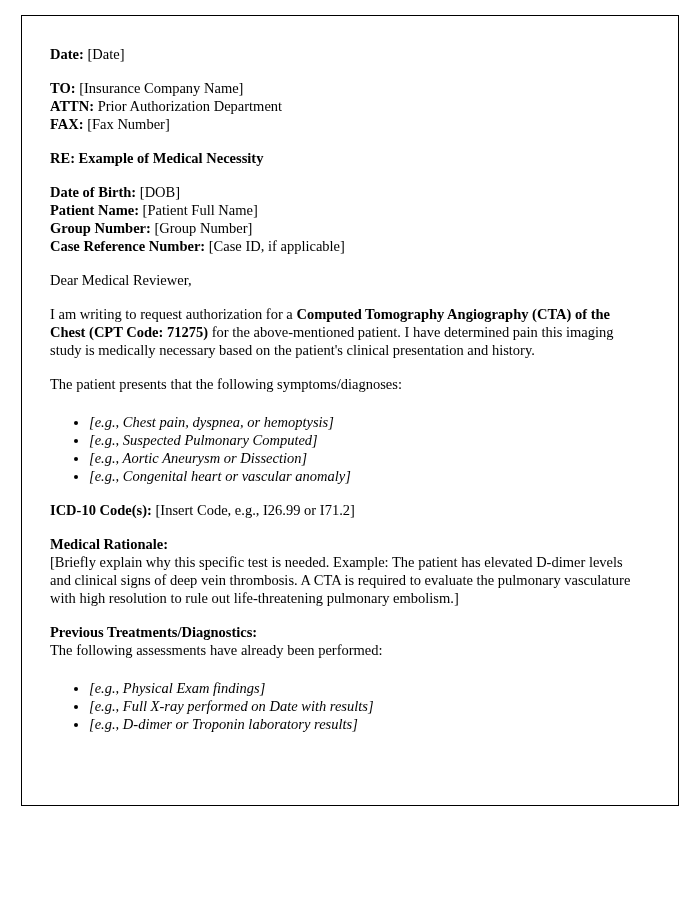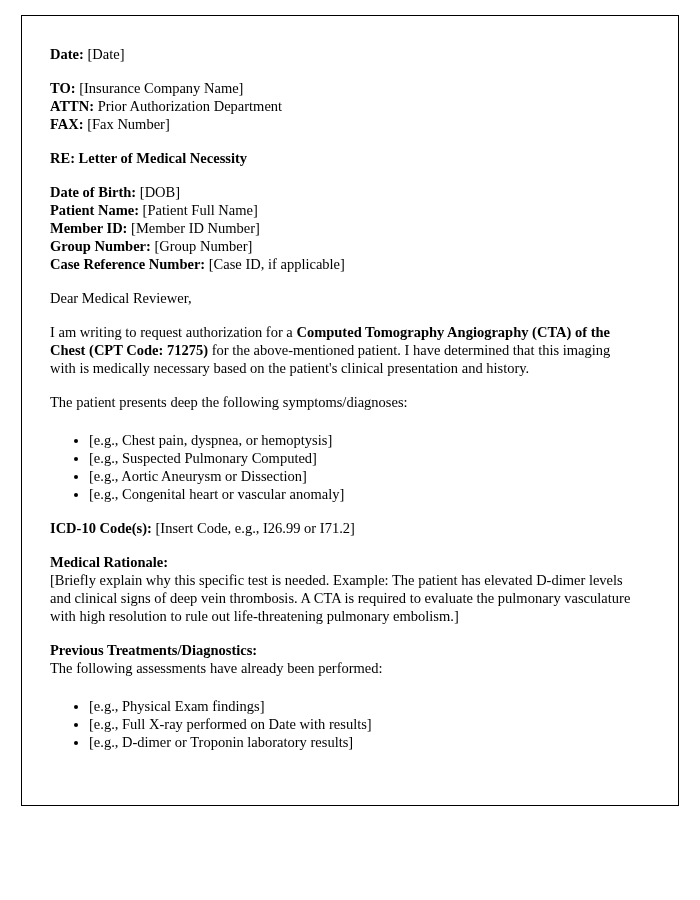--- a/index.html
+++ b/index.html
@@ -28,20 +28,21 @@
   .block { margin-bottom: 16px; }
   .line { line-height: 18px; }
   strong, b { font-weight: bold; }
   ul.bullets {
     margin: 20px 0 16px 0;
     padding-left: 39px;
     list-style-type: disc;
   }
   ul.bullets li {
     line-height: 18px;
+    font-style: italic;
   }
 </style>
 </head>
 <body>
 
 <div class="page">
 
   <div class="block">
     <div class="line">
       <strong>Date:</strong>
@@ -59,59 +60,55 @@
       <span>Prior Authorization Department</span>
     </div>
     <div class="line">
       <strong>FAX:</strong>
       <span>[Fax Number]</span>
     </div>
   </div>
 
   <div class="block">
     <div class="line">
-      <strong>RE: Letter of Medical Necessity</strong>
+      <strong>RE: Example of Medical Necessity</strong>
     </div>
   </div>
 
   <div class="block">
     <div class="line">
       <strong>Date of Birth:</strong>
       <span>[DOB]</span>
     </div>
     <div class="line">
       <strong>Patient Name:</strong>
       <span>[Patient Full Name]</span>
-    </div>
-    <div class="line">
-      <strong>Member ID:</strong>
-      <span>[Member ID Number]</span>
     </div>
     <div class="line">
       <strong>Group Number:</strong>
       <span>[Group Number]</span>
     </div>
     <div class="line">
       <strong>Case Reference Number:</strong>
       <span>[Case ID, if applicable]</span>
     </div>
   </div>
 
   <div class="block">
     <span>Dear Medical Reviewer,</span>
   </div>
 
   <p class="block">
     <span>I am writing to request authorization for a</span>
     <strong>Computed Tomography Angiography (CTA) of the Chest (CPT Code: 71275)</strong>
-    <span>for the above-mentioned patient. I have determined that this imaging with is medically necessary based on the patient's clinical presentation and history.</span>
+    <span>for the above-mentioned patient. I have determined pain this imaging study is medically necessary based on the patient's clinical presentation and history.</span>
   </p>
 
   <div>
-    <div class="line">The patient presents deep the following symptoms/diagnoses:</div>
+    <div class="line">The patient presents that the following symptoms/diagnoses:</div>
     <ul class="bullets">
       <li>[e.g., Chest pain, dyspnea, or hemoptysis]</li>
       <li>[e.g., Suspected Pulmonary Computed]</li>
       <li>[e.g., Aortic Aneurysm or Dissection]</li>
       <li>[e.g., Congenital heart or vascular anomaly]</li>
     </ul>
   </div>
 
   <div class="block">
     <div class="line">

